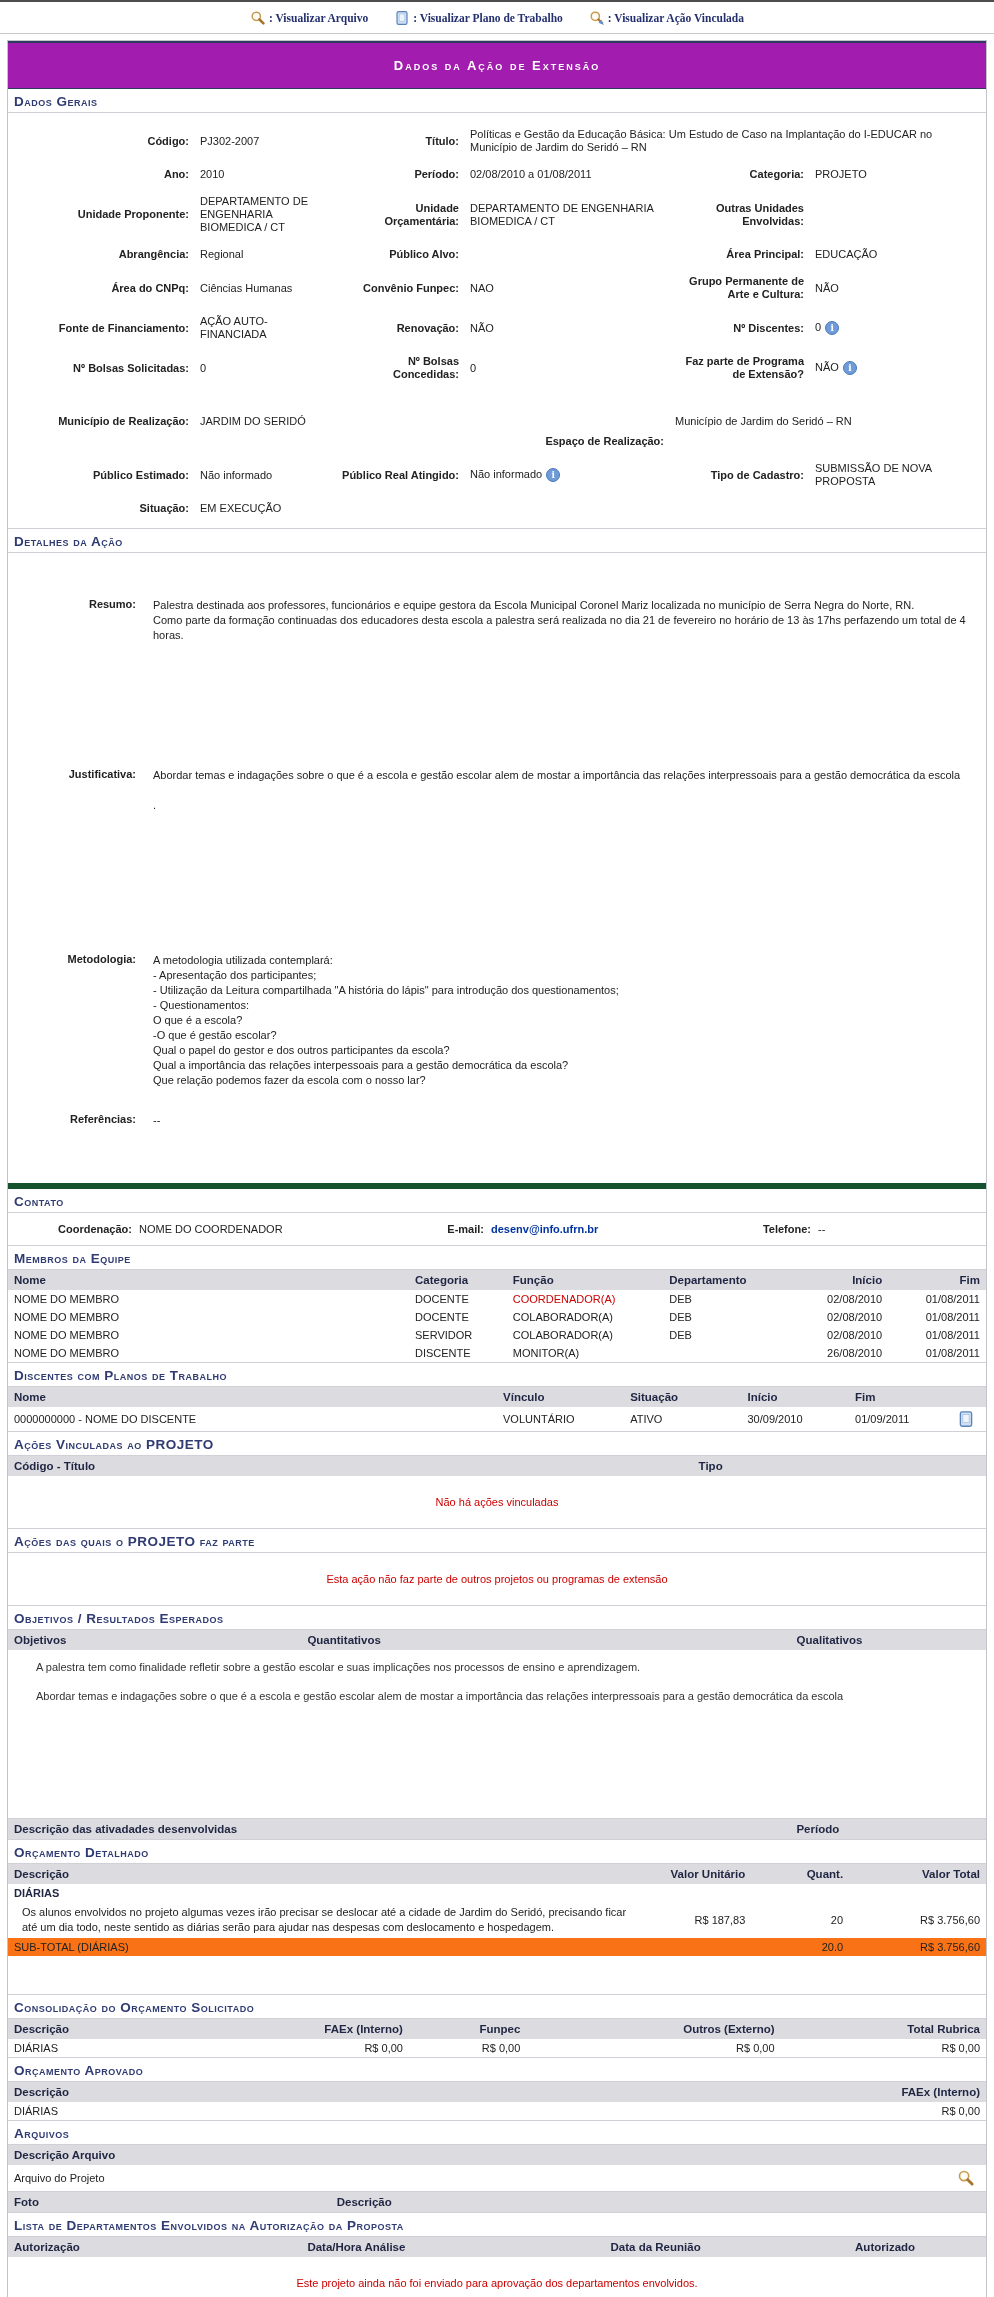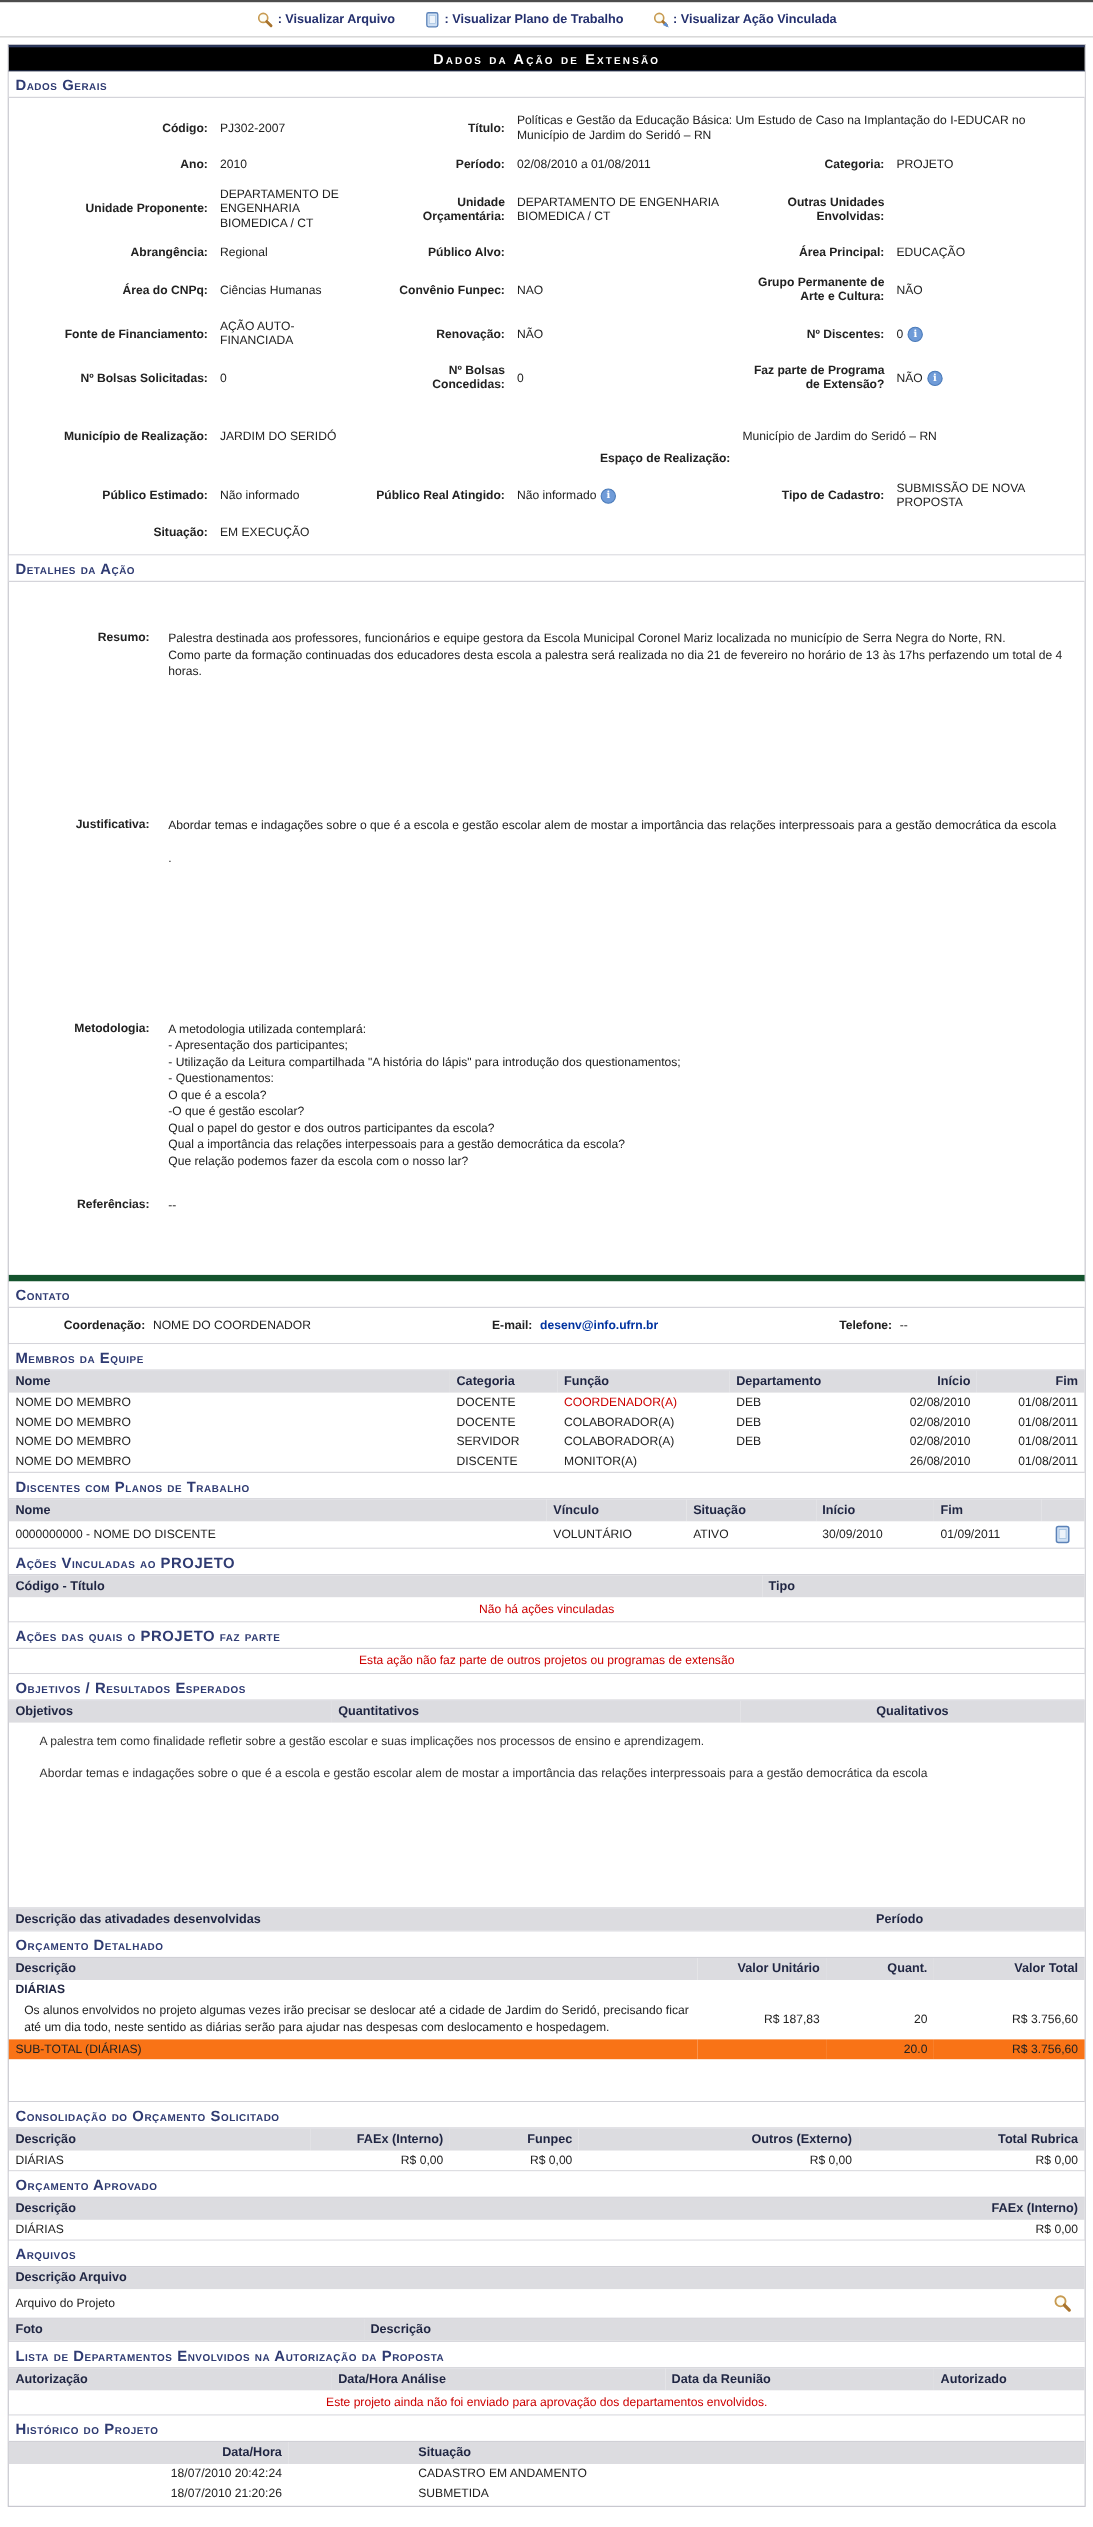--- a/index.html
+++ b/index.html
@@ -1,23 +1,23 @@
 <!DOCTYPE html>
 <html lang="pt-BR"><head>
 <meta charset="utf-8">
 <style>
   html,body{margin:0;padding:0;background:#fff;}
   body{width:994px;font-family:"Liberation Sans","DejaVu Sans",sans-serif;font-size:11px;color:#333;}
   .top-line{height:2px;background:#4d4d4d;}
   
   .legend{display:flex;justify-content:center;align-items:center;gap:26px;padding:8px 0 7px;border-bottom:1px solid #c9c9c9;}
-  .legend-item{display:flex;align-items:center;gap:3px;font-weight:bold;color:#24306e;font-size:11.5px;}
+  .legend-item{display:flex;align-items:center;gap:3px;font-weight:bold;color:#24306e;font-size:11.5px;font-family:Liberation Serif, serif;}
   
   .container{margin:6px 7px 4px;border:1px solid #c3c3cb;}
-  .title-bar{background:#000000;border-top:2px solid #2e3a60;border-bottom:1px solid #2e3a60;color:#fff;font-weight:bold;font-variant:small-caps;letter-spacing:2px;text-align:center;font-size:13px;padding:3px 0;}
+  .title-bar{background:#a21caf;border-top:2px solid #2e3a60;border-bottom:1px solid #2e3a60;color:#fff;font-weight:bold;font-variant:small-caps;letter-spacing:2px;text-align:center;font-size:13px;padding:15px 0;}
   .section-h{color:#2f3b72;font-weight:bold;font-variant:small-caps;font-size:13.5px;letter-spacing:.5px;padding:5px 6px 3px;border-bottom:1px solid #d0d0d6;background:#fff;}
   
   .fields{padding:8px 4px 6px;display:grid;grid-template-columns:181px 145px 125px 205px 140px 1fr;align-items:center;border-bottom:1px solid #d0d0d6;}
   .cell{padding:7px 4px;line-height:13px;}
   .lbl{font-weight:bold;text-align:right;color:#222;}
   .val{text-align:left;padding-left:7px;color:#222;}
   .span46{grid-column:4/7;}
   .span34{grid-column:3/5;margin-top:40px;}
   .span56{grid-column:5/7;}
   .info{display:inline-block;width:12px;height:12px;border-radius:50%;background:#6f9bd8;border:1px solid #4a7ab8;color:#fff;font:bold 9px/12px "DejaVu Serif",serif;text-align:center;vertical-align:middle;margin-left:4px;}
@@ -33,21 +33,21 @@
   .h-referencias{min-height:50px;}
   
   .contato{display:grid;grid-template-columns:120px 290px 62px 235px 92px 1fr;padding:10px 4px;border-bottom:1px solid #d0d0d6;align-items:center;}
   .link{color:#0033a0;font-weight:bold;text-decoration:none;cursor:pointer;}
   
   table{border-collapse:collapse;width:100%;}
   th{background:#dcdce0;color:#1f2542;font-weight:bold;text-align:left;padding:4px 6px;font-size:11.5px;}
   td{padding:3px 6px;color:#222;}
   .num{text-align:right;}
   .ctr{text-align:center;}
-  .red{color:#cc0000;text-align:center;padding:5px 0;}
+  .red{color:#cc0000;text-align:center;padding:20px 0;}
   .tbl-wrap{border-bottom:1px solid #d0d0d6;}
   .red-funcao{color:#cc0000;}
   .group-row{font-weight:bold;color:#1f2542;}
   .subtotal td{background:#f97316;}
   .objetivos-body{min-height:148px;padding:10px 12px;border-bottom:1px solid #d0d0d6;}
   .objetivos-body p{margin:0 16px 14px;line-height:15px;}
   .pad-desc{padding-left:14px;line-height:15px;}
   .spacer40{height:38px;}
   
   .icon{display:inline-block;vertical-align:middle;line-height:0;}

